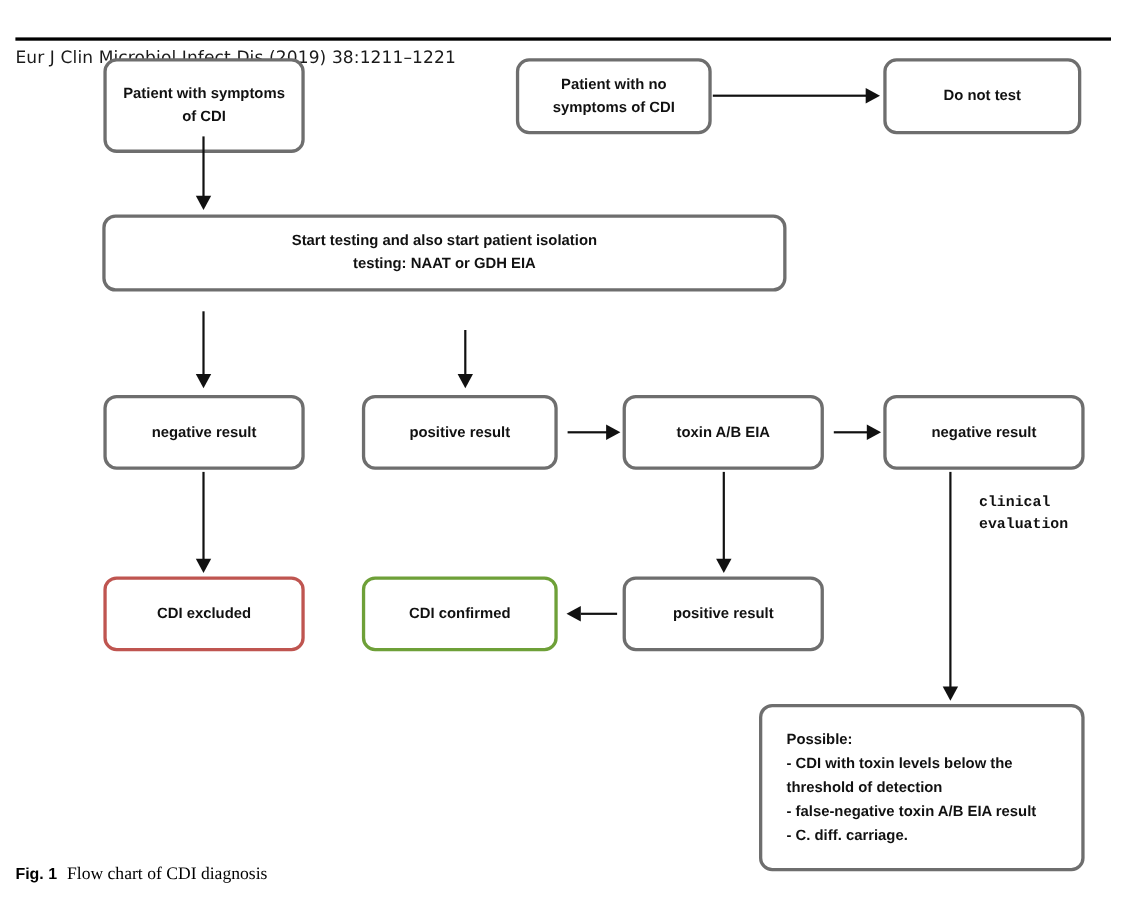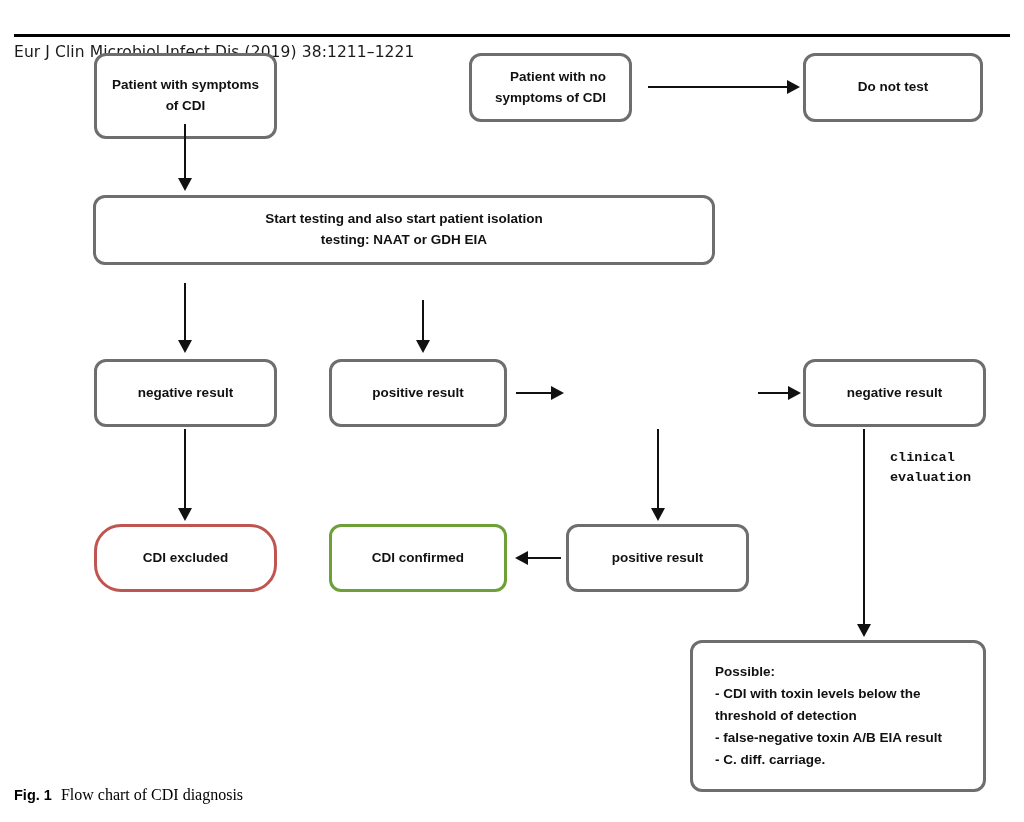--- a/index.html
+++ b/index.html
@@ -53,21 +53,21 @@
     align-items: center;
     justify-content: center;
     text-align: center;
     font-family: "Liberation Sans", sans-serif;
     font-weight: bold;
     font-size: 13.5px;
     line-height: 1.55;
     color: #111111;
     padding: 2px 8px;
   }
-  .node.red   { border-color: #bf5550; border-radius: 27px; }
+  .node.red   { border-color: #bf5550; }
   .node.green { border-color: #6ea038; }
 
   .node.left-text {
     justify-content: flex-start;
     text-align: left;
     padding-left: 22px;
     line-height: 1.62;
   }
 
   
@@ -140,21 +140,21 @@
 <body>
 
 <div id="page">
 
   <div class="running-head">Eur J Clin Microbiol Infect Dis (2019) 38:1211–1221</div>
   <div class="head-rule"></div>
 
   <div class="node" style="left: 94px; top: 53px; width: 183px; height: 86px; white-space: pre-line;">Patient with symptoms
 of CDI</div>
 
-  <div class="node" style="left: 469px; top: 53px; width: 163px; height: 69px; white-space: pre-line; text-align: right;">Patient with no
+  <div class="node" style="left: 469px; top: 53px; width: 178px; height: 69px; white-space: pre-line;">Patient with no
 symptoms of CDI</div>
 
   <div class="node" style="left:803px; top:53px; width:180px; height:69px;">Do not test</div>
 
   <div class="hline" style="left:648px; top:86px; width:140px;"></div>
   <div class="arrow-right" style="left:787px; top:80px;"></div>
 
   <div class="vline" style="left:184px; top:124px; height:56px;"></div>
   <div class="arrow-down" style="left:178px; top:178px;"></div>
 
@@ -164,20 +164,21 @@
   <div class="vline" style="left:184px; top:283px; height:58px;"></div>
   <div class="arrow-down" style="left:178px; top:340px;"></div>
 
   <div class="vline" style="left:422px; top:300px; height:41px;"></div>
   <div class="arrow-down" style="left:416px; top:340px;"></div>
 
   <div class="node" style="left:94px; top:359px; width:183px; height:68px;">negative result</div>
 
   <div class="node" style="left:329px; top:359px; width:178px; height:68px;">positive result</div>
 
+  <div class="node" style="left:566px; top:359px; width:183px; height:68px;">toxin A/B EIA</div>
 
   <div class="node" style="left:803px; top:359px; width:183px; height:68px;">negative result</div>
 
   <div class="hline" style="left:516px; top:392px; width:37px;"></div>
   <div class="arrow-right" style="left:551px; top:386px;"></div>
 
   <div class="hline" style="left:758px; top:392px; width:31px;"></div>
   <div class="arrow-right" style="left:788px; top:386px;"></div>
 
   <div class="vline" style="left:184px; top:429px; height:82px;"></div>

